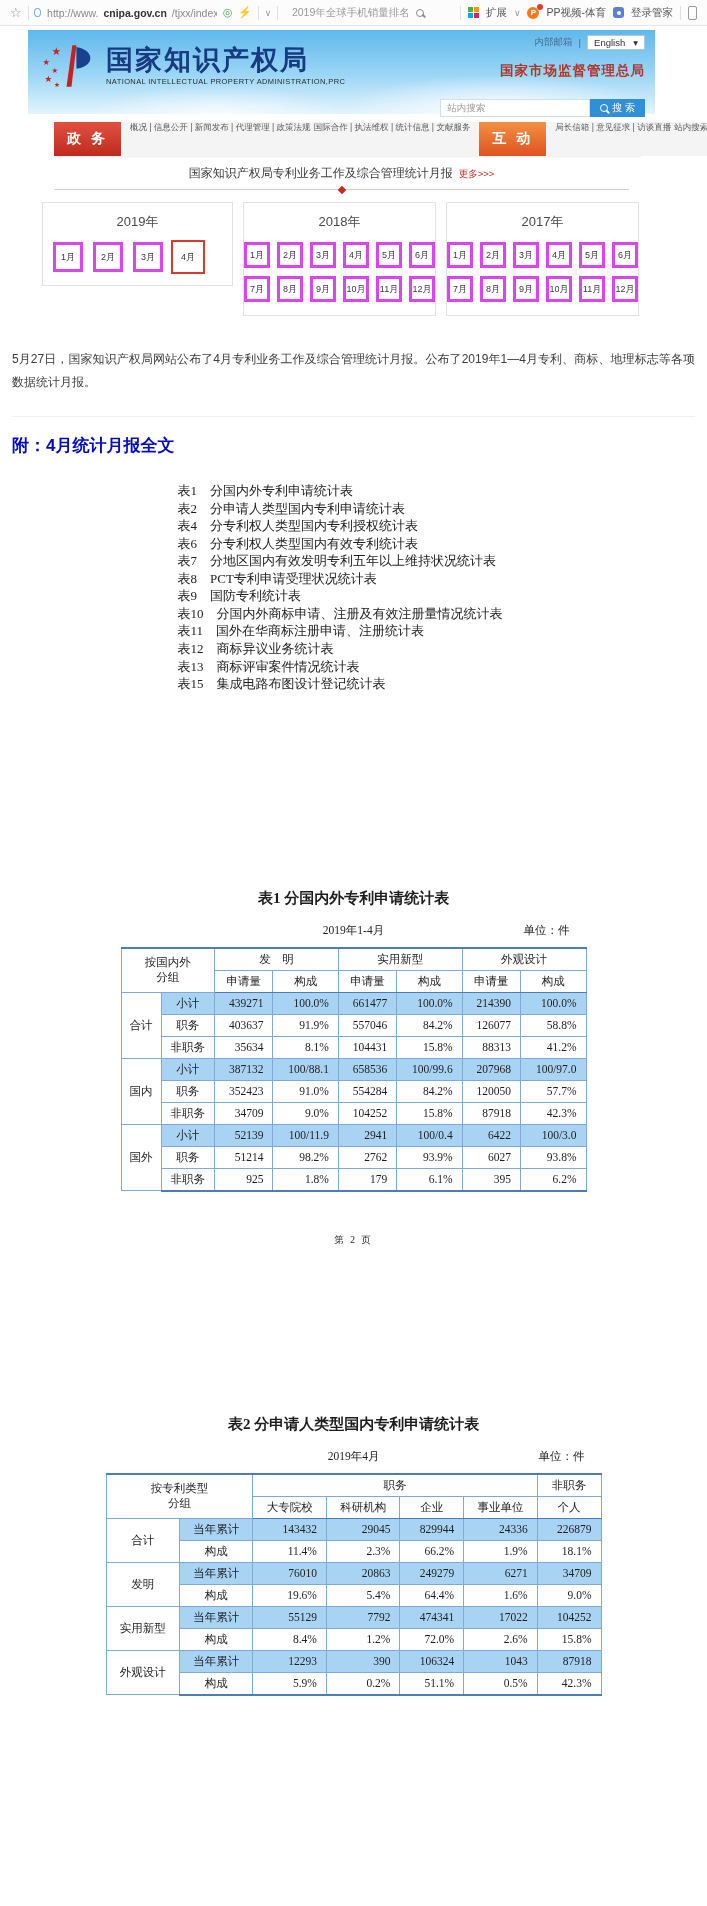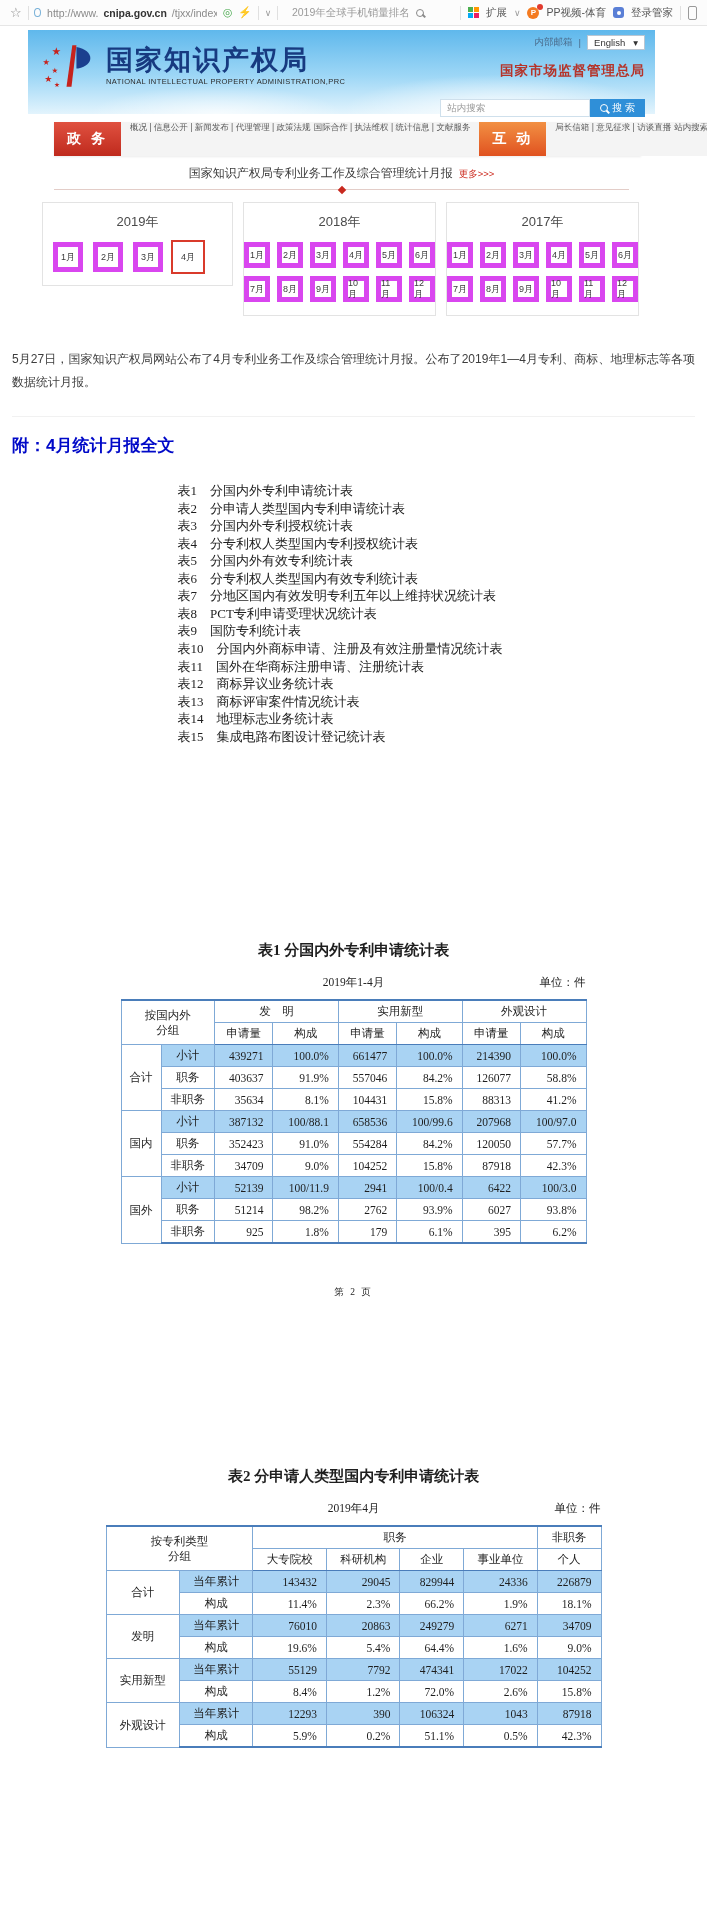--- a/index.html
+++ b/index.html
@@ -73,41 +73,41 @@
   .report-head{text-align:center;margin-top:9px;font-size:12px;color:#3c3c3c;}
   .more-link{color:#cc2a1e;font-size:9.5px;margin-left:6px;}
   .head-rule{margin:7px 26px 0;border-top:1px solid #e3cdc8;position:relative;}
   .rule-marker{position:absolute;left:50%;top:-3px;width:6px;height:6px;background:#c8281e;
     transform:translateX(-50%) rotate(45deg);}
   .calendar-row{display:flex;gap:10px;margin:12px 16px 0 14px;align-items:flex-start;}
   .year-panel{flex:1;border:1px solid #e3e3e3;background:#fff;padding:10px 0 13px;}
   .year-title{text-align:center;font-size:13px;color:#4a4a4a;margin-bottom:11px;}
   .months{display:grid;grid-template-columns:repeat(6,26px);gap:8px 7px;justify-content:center;}
   .year-panel:first-child .months{grid-template-columns:repeat(4,30px);justify-content:start;padding-left:10px;gap:10px;}
-  .month{width:26px;height:26px;border:5px solid #d946ef;background:#fff;color:#3a3a3a;font-size:9px;
+  .month{width:26px;height:26px;border:3px solid #d946ef;background:#fff;color:#3a3a3a;font-size:9px;
     display:flex;align-items:center;justify-content:center;cursor:pointer;}
   .year-panel:first-child .month{width:30px;height:30px;}
   .month.active{border:2px solid #d93a2b;width:34px !important;height:34px !important;margin:-2px;}
   
   .article{padding:0 12px;}
   .para{margin-top:32px;font-size:12px;color:#3d3d3d;line-height:1.92;text-align:justify;}
   .attach-wrap{margin-top:22px;border-top:1px solid #f1f1f1;padding-top:17px;}
   .attach{font-size:17px;font-weight:bold;color:#0009c8;cursor:pointer;}
   
   .doc{font-family:"Liberation Serif","DejaVu Serif",serif;color:#1e1e1e;}
   .toc-title{margin-top:54px;text-align:center;font-size:25px;font-weight:bold;letter-spacing:6px;}
   .toc-list{width:352px;margin:25px auto 0;}
   .toc-item{font-size:13px;line-height:1.35;white-space:nowrap;}
   .tbl-block1{margin-top:196px;}
   .tbl-block2{margin-top:168px;}
   .table-title{text-align:center;font-weight:bold;font-size:15px;}
   .table-wrap1{width:466px;margin:0 auto;}
   .table-wrap2{width:496px;margin:0 auto;}
   .table-caption{position:relative;text-align:center;font-size:11.5px;margin-top:15px;}
-  .table-caption .unit{position:absolute;right:1px;top:0;}
+  .table-caption .unit{position:absolute;right:17px;top:0;}
   table.stat{width:100%;border-collapse:collapse;margin-top:9px;font-size:11.5px;}
   table.stat th, table.stat td{border:1px solid #7fa9d6;padding:3px 5px;font-weight:normal;text-align:center;}
   table.stat td{text-align:right;padding-right:9px;}
   table.stat thead tr:first-child th{border-top:2px solid #4a7dba;}
   table.stat tbody tr:last-child th, table.stat tbody tr:last-child td{border-bottom:2px solid #4a7dba;}
   table.stat thead tr:last-child th{border-bottom:1.5px solid #4a7dba;}
   table.stat tr.gstart th, table.stat tr.gstart td{border-top:1.5px solid #4a7dba;}
   table.stat tr.hl td, table.stat tr.hl th.rlabel{background:#a9d3f3;}
   table.stat th.gname{background:#fff;}
   .page-no{text-align:center;font-size:9.5px;margin-top:42px;letter-spacing:2px;}
@@ -263,32 +263,29 @@
 <div class="article">
   <p class="para">5月27日，国家知识产权局网站公布了4月专利业务工作及综合管理统计月报。公布了2019年1—4月专利、商标、地理标志等各项数据统计月报。</p>
   <div class="attach-wrap">
     <span class="attach">附：4月统计月报全文</span>
   </div>
 
   <div class="doc">
     <div class="toc-list">
         <div class="toc-item">表1　分国内外专利申请统计表</div>
         <div class="toc-item">表2　分申请人类型国内专利申请统计表</div>
-        <div class="toc-item">表3　分国内外专利授权统计表</div>
         <div class="toc-item">表4　分专利权人类型国内专利授权统计表</div>
-        <div class="toc-item">表5　分国内外有效专利统计表</div>
         <div class="toc-item">表6　分专利权人类型国内有效专利统计表</div>
         <div class="toc-item">表7　分地区国内有效发明专利五年以上维持状况统计表</div>
         <div class="toc-item">表8　PCT专利申请受理状况统计表</div>
         <div class="toc-item">表9　国防专利统计表</div>
         <div class="toc-item">表10　分国内外商标申请、注册及有效注册量情况统计表</div>
         <div class="toc-item">表11　国外在华商标注册申请、注册统计表</div>
         <div class="toc-item">表12　商标异议业务统计表</div>
         <div class="toc-item">表13　商标评审案件情况统计表</div>
-        <div class="toc-item">表14　地理标志业务统计表</div>
         <div class="toc-item">表15　集成电路布图设计登记统计表</div>
       </div>
   </div>
 
   <div class="doc tbl-block1">
     <div class="table-title">表1 分国内外专利申请统计表</div>
     <div class="table-wrap1">
       <div class="table-caption">
         <span>2019年1-4月</span>
         <span class="unit">单位：件</span>

